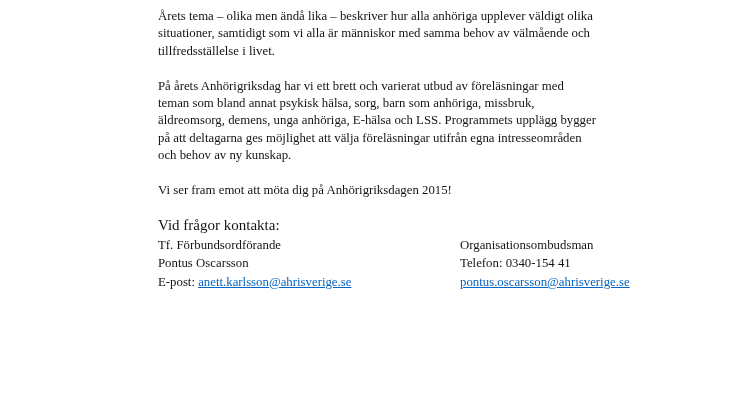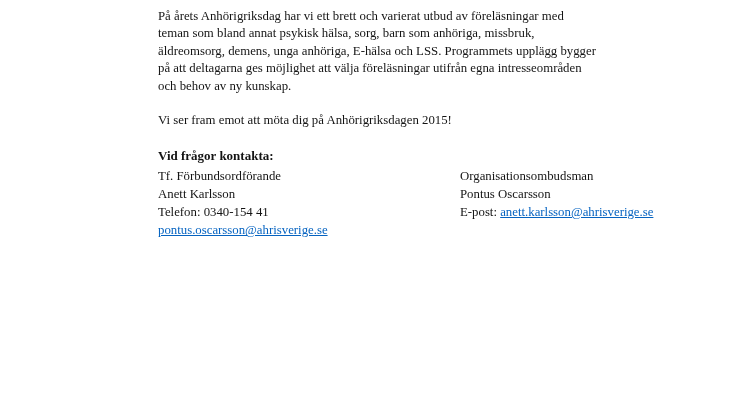--- a/index.html
+++ b/index.html
@@ -26,23 +26,23 @@
     top: 8px;
     width: 580px;
   }
   p.para {
     font-size: 12.8px;
     line-height: 17.4px;
     margin: 0 0 17.4px 0;
     white-space: pre-line;
   }
   .contact-heading {
-    font-size: 13px;
+    font-size: 15px;
     line-height: 17.4px;
-    font-weight: bold;
+    font-weight: normal;
     margin: 0 0 2px 0;
   }
   .contact-grid {
     display: grid;
     grid-template-columns: 302px 1fr;
     font-size: 12.8px;
     line-height: 18.2px;
     width: 560px;
   }
   a.email {
@@ -50,38 +50,40 @@
     text-decoration: underline;
     cursor: pointer;
   }
 </style>
 </head>
 <body>
 
 <div class="page">
   <div class="content">
 
+    <p class="para">Årets tema – olika men ändå lika – beskriver hur alla anhöriga upplever väldigt olika
+situationer, samtidigt som vi alla är människor med samma behov av välmående och
+tillfredsställelse i livet.</p>
 
     <p class="para">På årets Anhörigriksdag har vi ett brett och varierat utbud av föreläsningar med
 teman som bland annat psykisk hälsa, sorg, barn som anhöriga, missbruk,
 äldreomsorg, demens, unga anhöriga, E-hälsa och LSS. Programmets upplägg bygger
 på att deltagarna ges möjlighet att välja föreläsningar utifrån egna intresseområden
 och behov av ny kunskap.</p>
 
 
 
     <p class="para">Vi ser fram emot att möta dig på Anhörigriksdagen 2015!</p>
 
     <p class="contact-heading">Vid frågor kontakta:</p>
 
     <div class="contact-grid">
       <div>Tf. Förbundsordförande</div>
       <div>Organisationsombudsman</div>
 
-      <div>Anett Karlsson</div>
       <div>Pontus Oscarsson</div>
 
       <div>Telefon: 0340-154 41</div>
 
       <div><span>E-post: </span><a href="#" class="email">anett.karlsson@ahrisverige.se</a></div>
       <div><a href="#" class="email">pontus.oscarsson@ahrisverige.se</a></div>
     </div>
 
   </div>
 </div>

